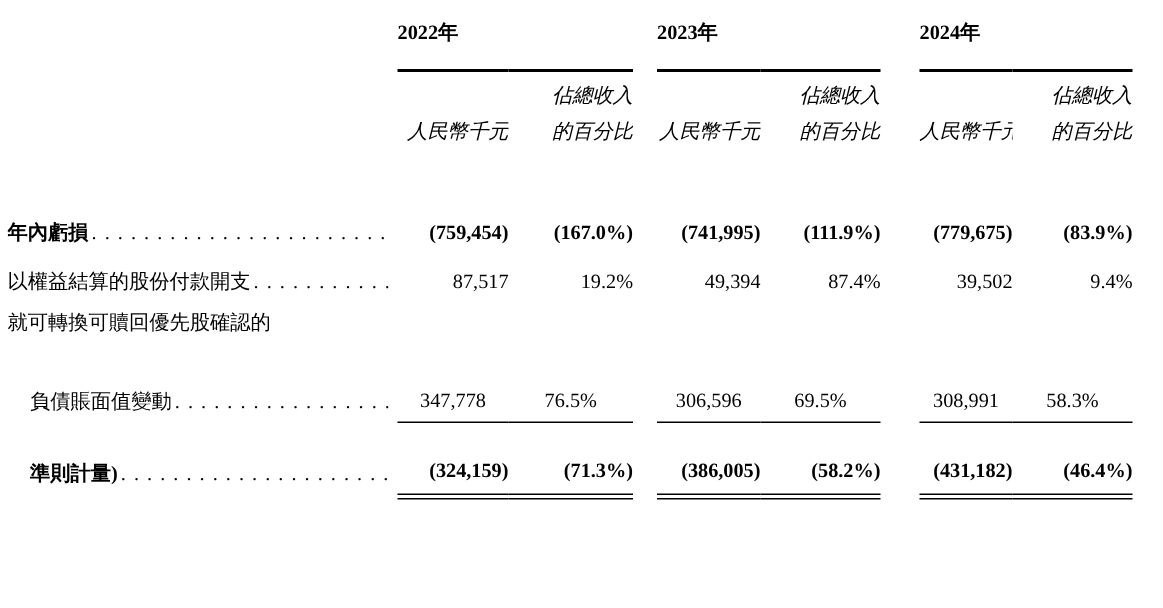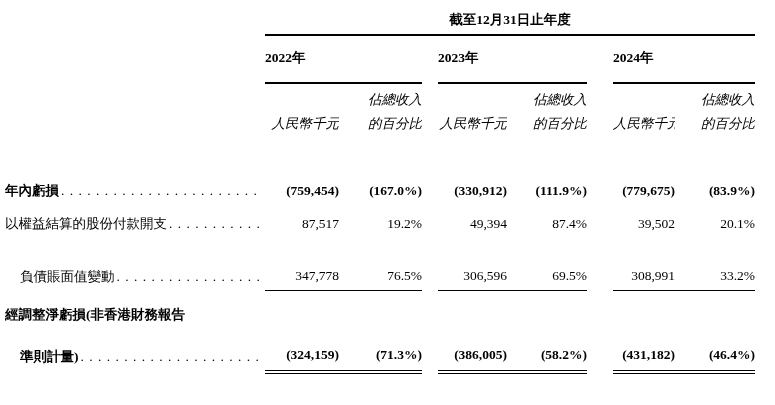--- a/index.html
+++ b/index.html
@@ -74,45 +74,41 @@
     margin-left: 2px;
   }
   tr.b td.num, tr.b .lt { font-weight: bold; }
   tr.rh1 td { height: 60px; }
   tr.rh2 td { height: 33px; }
   tr.rh3 td { height: 33px; }
   tr.rh4 td { height: 27px; }
   tr.rh5 td { height: 52px; padding-bottom: 6px; }
   tr.rh6 td { height: 32px; }
   tr.rh7 td { height: 40px; padding-bottom: 7px; }
-  tr.rh5 td.ul  { border-bottom: 1px solid #000; }
+  tr.rh5 td.ul  { border-bottom: 1px solid #000; text-align: center; }
   tr.rh7 td.dul { border-bottom: 4px double #000; }
 </style>
 </head>
 <body>
 
 <div class="page">
   <table class="fin">
     <colgroup>
       <col style="width:260px">
       <col style="width:74px">
         <col style="width:83px">
       <col style="width:16px">
       <col style="width:69px">
         <col style="width:80px">
       <col style="width:26px">
       <col style="width:62px">
         <col style="width:80px">
     </colgroup>
 
     <tbody>
-        <tr class="r-title">
-      <td></td>
-      <td class="span-head rule-b" colspan="8">截至12月31日止年度</td>
-    </tr>
 
     <tr class="r-years">
       <td></td>
       <td class="year rule-b" colspan="2">2022年</td>
       <td></td>
       <td class="year rule-b" colspan="2">2023年</td>
       <td></td>
       <td class="year rule-b" colspan="2">2024年</td>
     </tr>
 
@@ -146,21 +142,21 @@
     <tr class="rh1 b">
       <td class="lbl">
         <div class="lblwrap">
           <span class="lt">年內虧損</span>
           <span class="dots">. . . . . . . . . . . . . . . . . . . . . . . . . . . . . . . . . . . . . . . . . . . . . . . . . . . . . . . . . . . . . . . . . . . . . . . . . . . . . . . . </span>
         </div>
       </td>
       <td class="num">(759,454)</td>
       <td class="num">(167.0%)</td>
       <td></td>
-      <td class="num">(330,912)</td>
+      <td class="num">(741,995)</td>
       <td class="num">(111.9%)</td>
       <td></td>
       <td class="num">(779,675)</td>
       <td class="num">(83.9%)</td>
     </tr>
 
 
     <tr class="rh3">
       <td class="lbl">
         <div class="lblwrap">
@@ -168,56 +164,56 @@
           <span class="dots">. . . . . . . . . . . . . . . . . . . . . . . . . . . . . . . . . . . . . . . . . . . . . . . . . . . . . . . . . . . . . . . . . . . . . . . . . . . . . . . . </span>
         </div>
       </td>
       <td class="num">87,517</td>
       <td class="num">19.2%</td>
       <td></td>
       <td class="num">49,394</td>
       <td class="num">87.4%</td>
       <td></td>
       <td class="num">39,502</td>
-      <td class="num">20.1%</td>
-    </tr>
-
+      <td class="num">9.4%</td>
+    </tr>
+
+    <tr class="rh4">
+      <td class="lbl">
+        <div class="lblwrap">
+          <span class="lt">就可轉換可贖回優先股確認的</span>
+        </div>
+      </td>
+      <td class="num"></td>
+      <td class="num"></td>
+      <td></td>
+      <td class="num"></td>
+      <td class="num"></td>
+      <td></td>
+      <td class="num"></td>
+      <td class="num"></td>
+    </tr>
 
     <tr class="rh5">
       <td class="lbl">
         <div class="lblwrap ind">
           <span class="lt">負債賬面值變動</span>
           <span class="dots">. . . . . . . . . . . . . . . . . . . . . . . . . . . . . . . . . . . . . . . . . . . . . . . . . . . . . . . . . . . . . . . . . . . . . . . . . . . . . . . . </span>
         </div>
       </td>
       <td class="num ul">347,778</td>
       <td class="num ul">76.5%</td>
       <td></td>
       <td class="num ul">306,596</td>
       <td class="num ul">69.5%</td>
       <td></td>
       <td class="num ul">308,991</td>
-      <td class="num ul">33.2%</td>
-    </tr>
-
-    <tr class="rh6 b">
-      <td class="lbl">
-        <div class="lblwrap">
-          <span class="lt">經調整淨虧損(非香港財務報告</span>
-        </div>
-      </td>
-      <td class="num"></td>
-      <td class="num"></td>
-      <td></td>
-      <td class="num"></td>
-      <td class="num"></td>
-      <td></td>
-      <td class="num"></td>
-      <td class="num"></td>
-    </tr>
+      <td class="num ul">58.3%</td>
+    </tr>
+
 
     <tr class="rh7 b">
       <td class="lbl">
         <div class="lblwrap ind">
           <span class="lt">準則計量)</span>
           <span class="dots">. . . . . . . . . . . . . . . . . . . . . . . . . . . . . . . . . . . . . . . . . . . . . . . . . . . . . . . . . . . . . . . . . . . . . . . . . . . . . . . . </span>
         </div>
       </td>
       <td class="num dul">(324,159)</td>
       <td class="num dul">(71.3%)</td>

